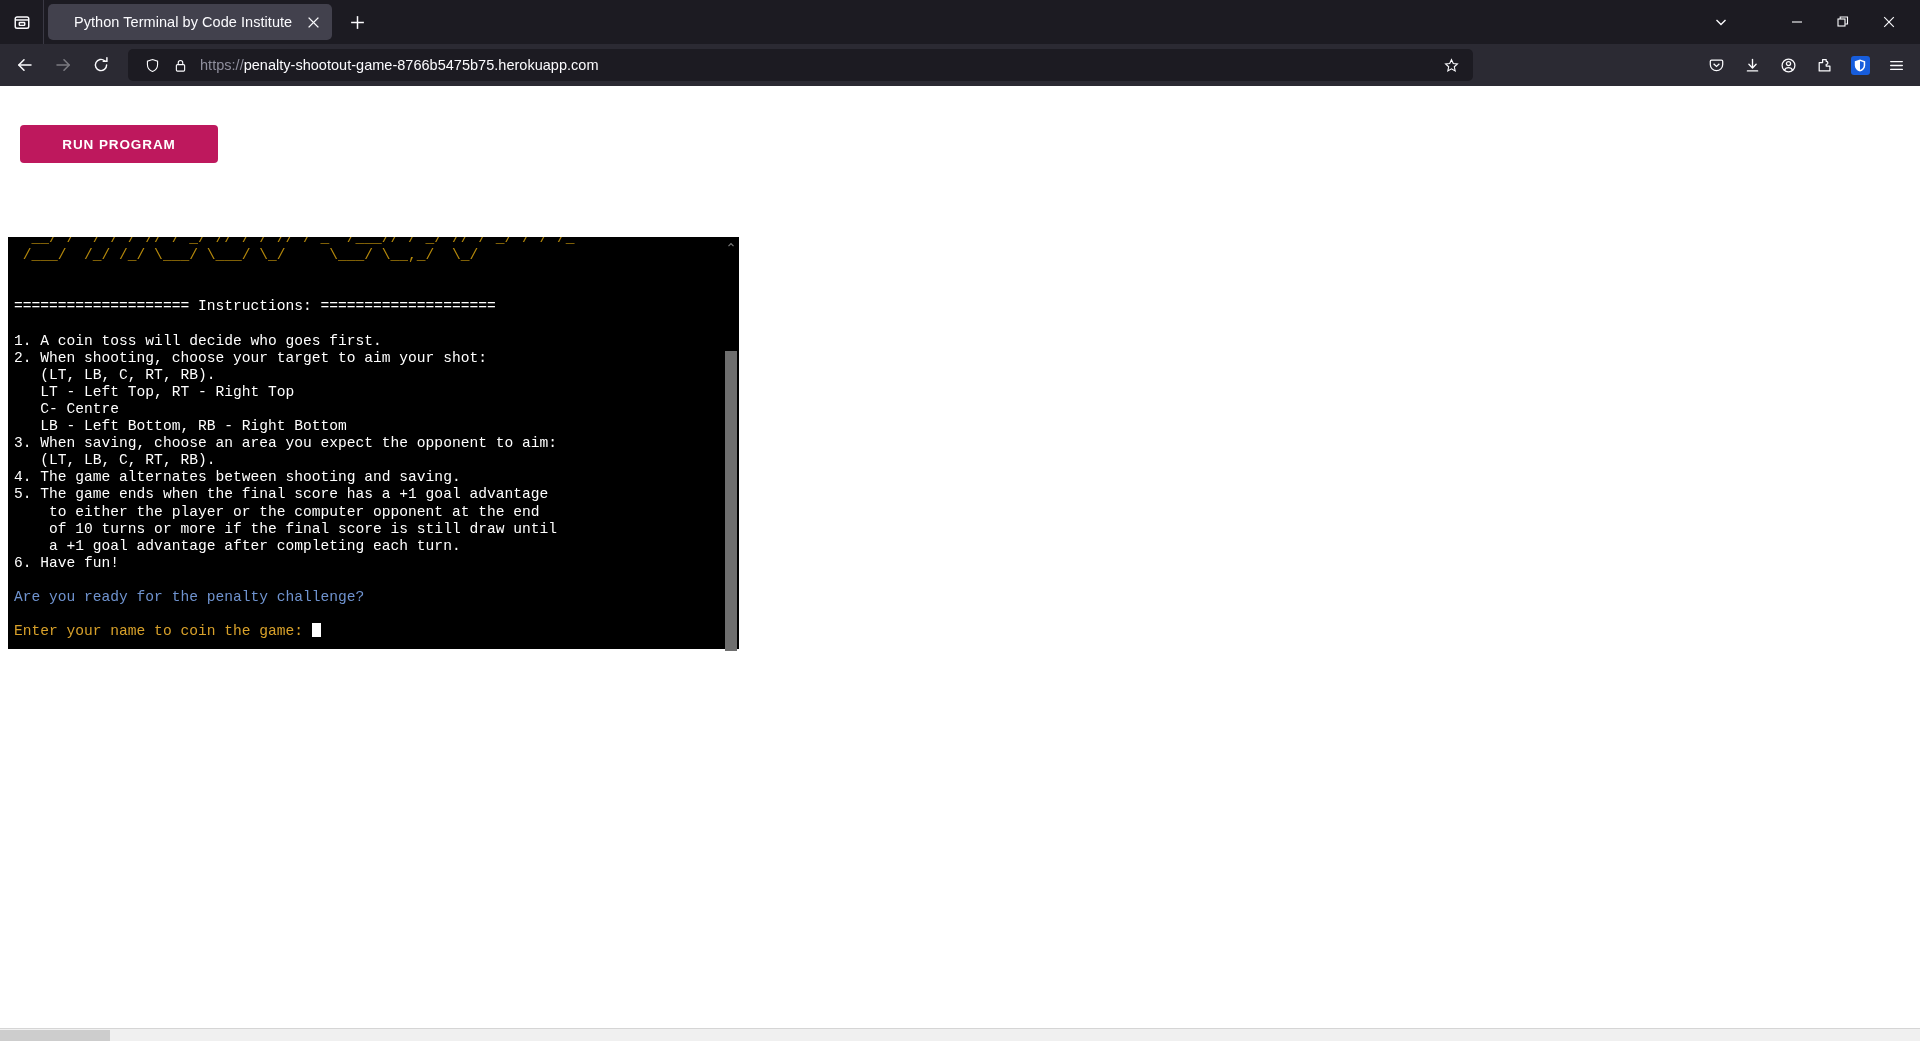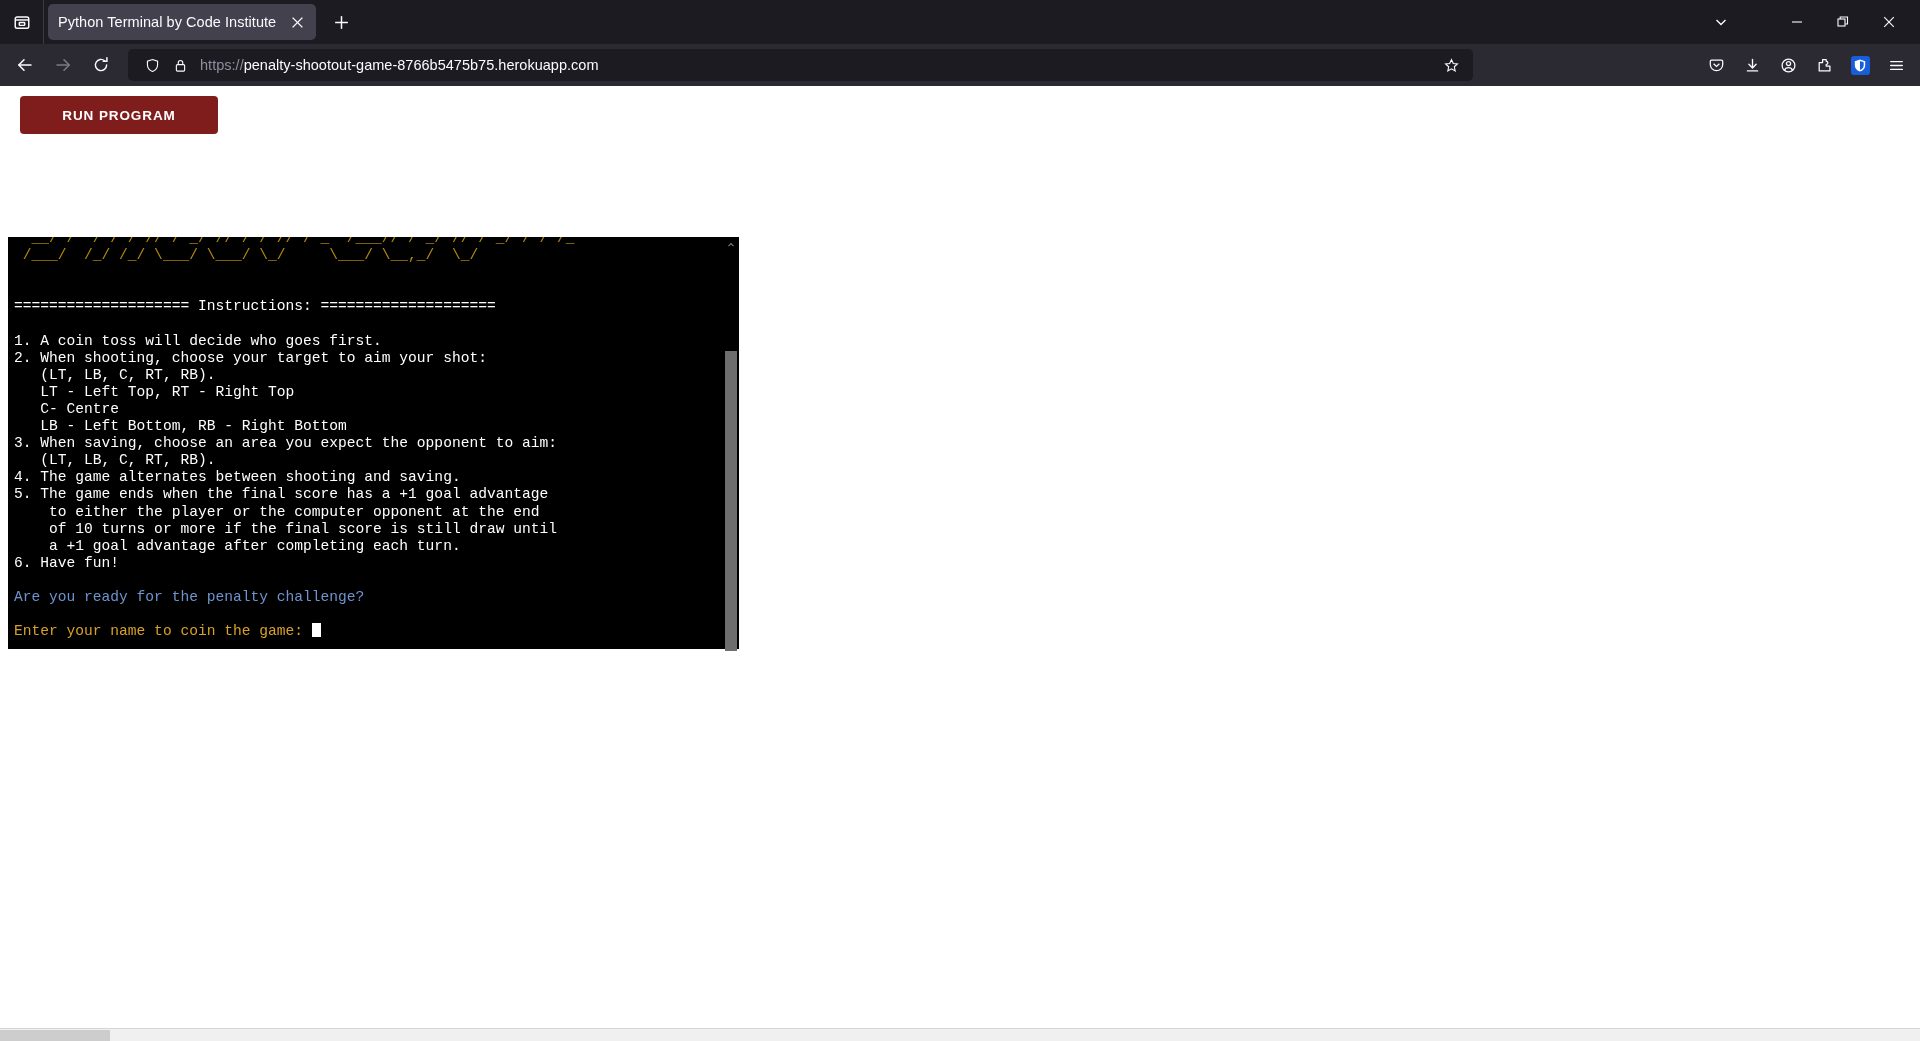--- a/index.html
+++ b/index.html
@@ -35,21 +35,21 @@
   }
   .firefox-view-btn svg { width: 18px; height: 18px; }
 
   .tab {
     height: 36px;
     margin-bottom: 4px;
     background: #42414d;
     border-radius: 5px;
     display: flex;
     align-items: center;
-    padding: 0 8px 0 10px;
+    padding: 0 8px 0 26px;
     min-width: 200px;
     max-width: 300px;
     gap: 10px;
   }
   .tab-title {
     color: #fbfbfe;
     font-size: 14.5px;
     white-space: nowrap;
     overflow: hidden;
     text-overflow: ellipsis;
@@ -168,24 +168,24 @@
   #page-content {
     flex: 1 1 auto;
     background: #ffffff;
     position: relative;
     overflow: hidden;
   }
 
   .run-btn {
     position: absolute;
     left: 20px;
-    top: 10px;
+    top: 39px;
     width: 198px;
     height: 38px;
-    background: #7f1d1d;
+    background: #be185d;
     color: #ffffff;
     border: none;
     border-radius: 4px;
     font-size: 13.5px;
     font-weight: 600;
     letter-spacing: 0.9px;
     cursor: pointer;
     font-family: "Liberation Sans", sans-serif;
   }
 

